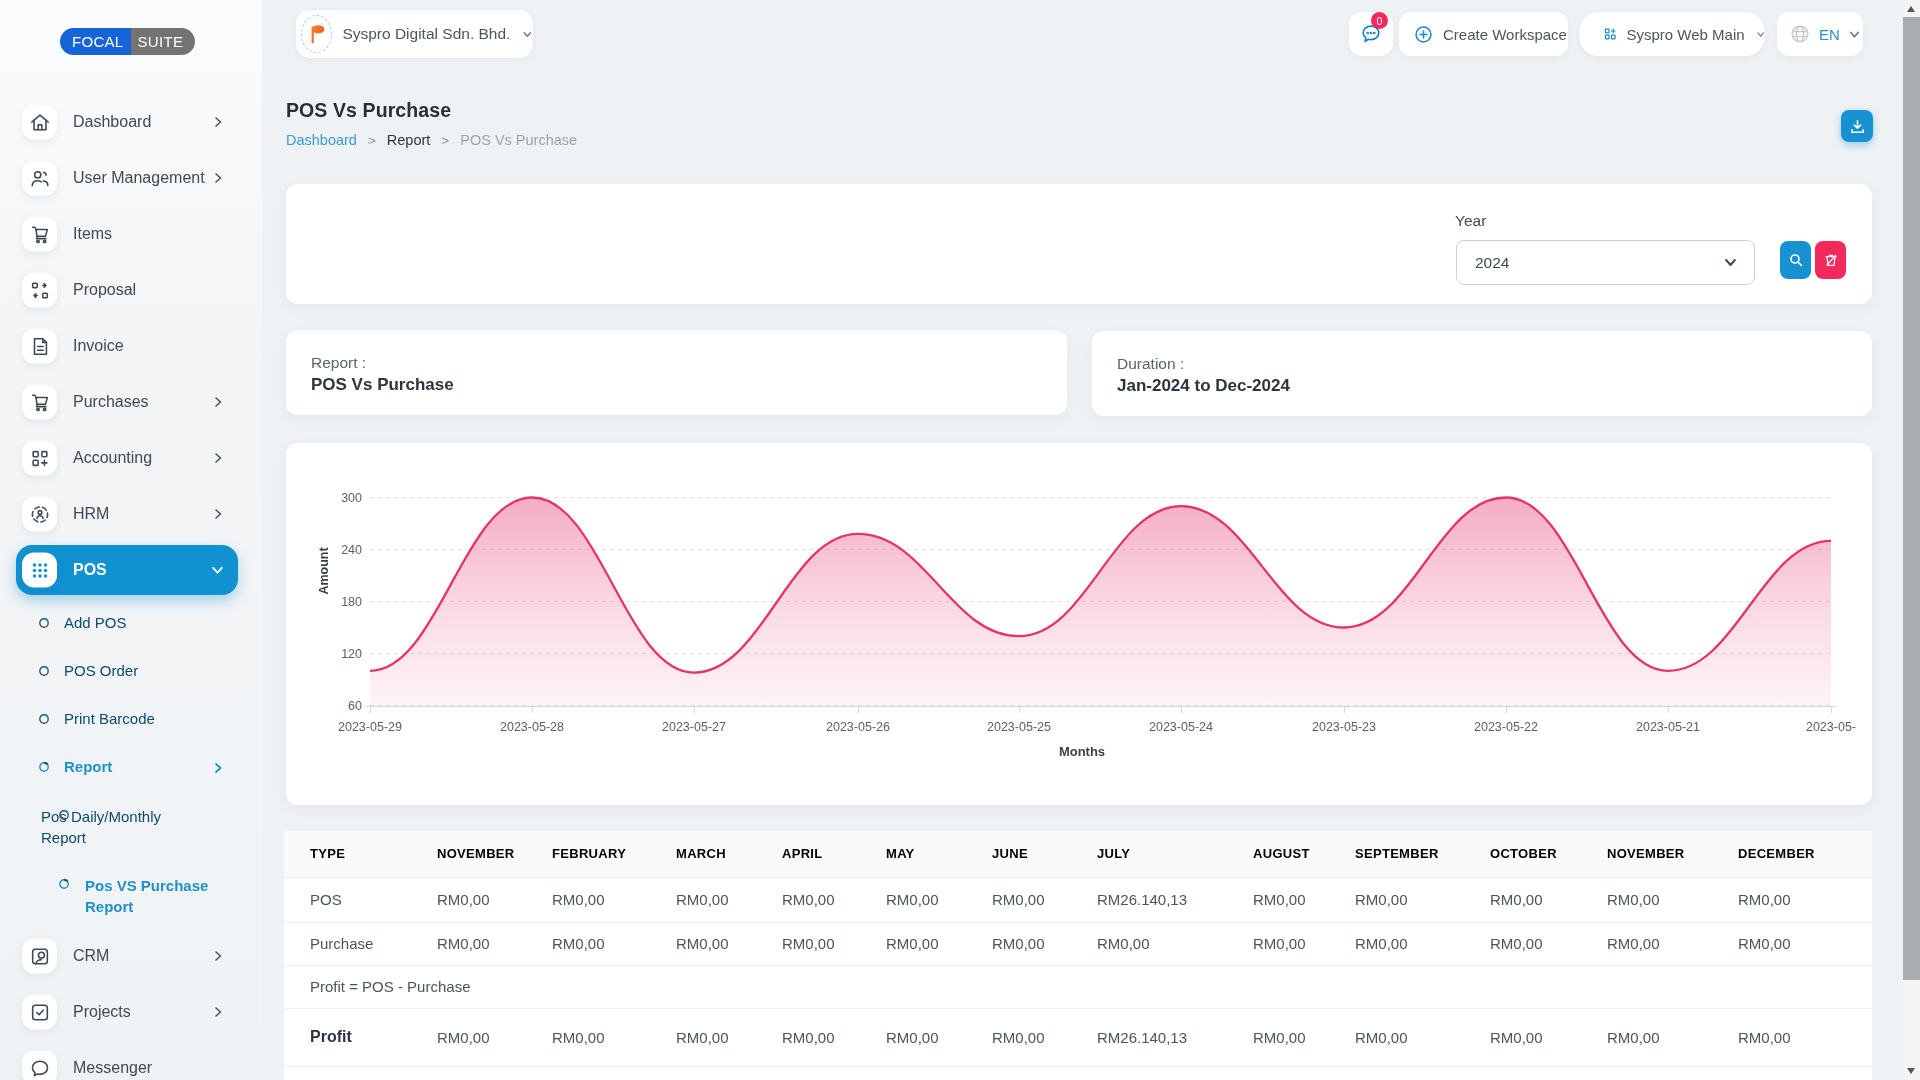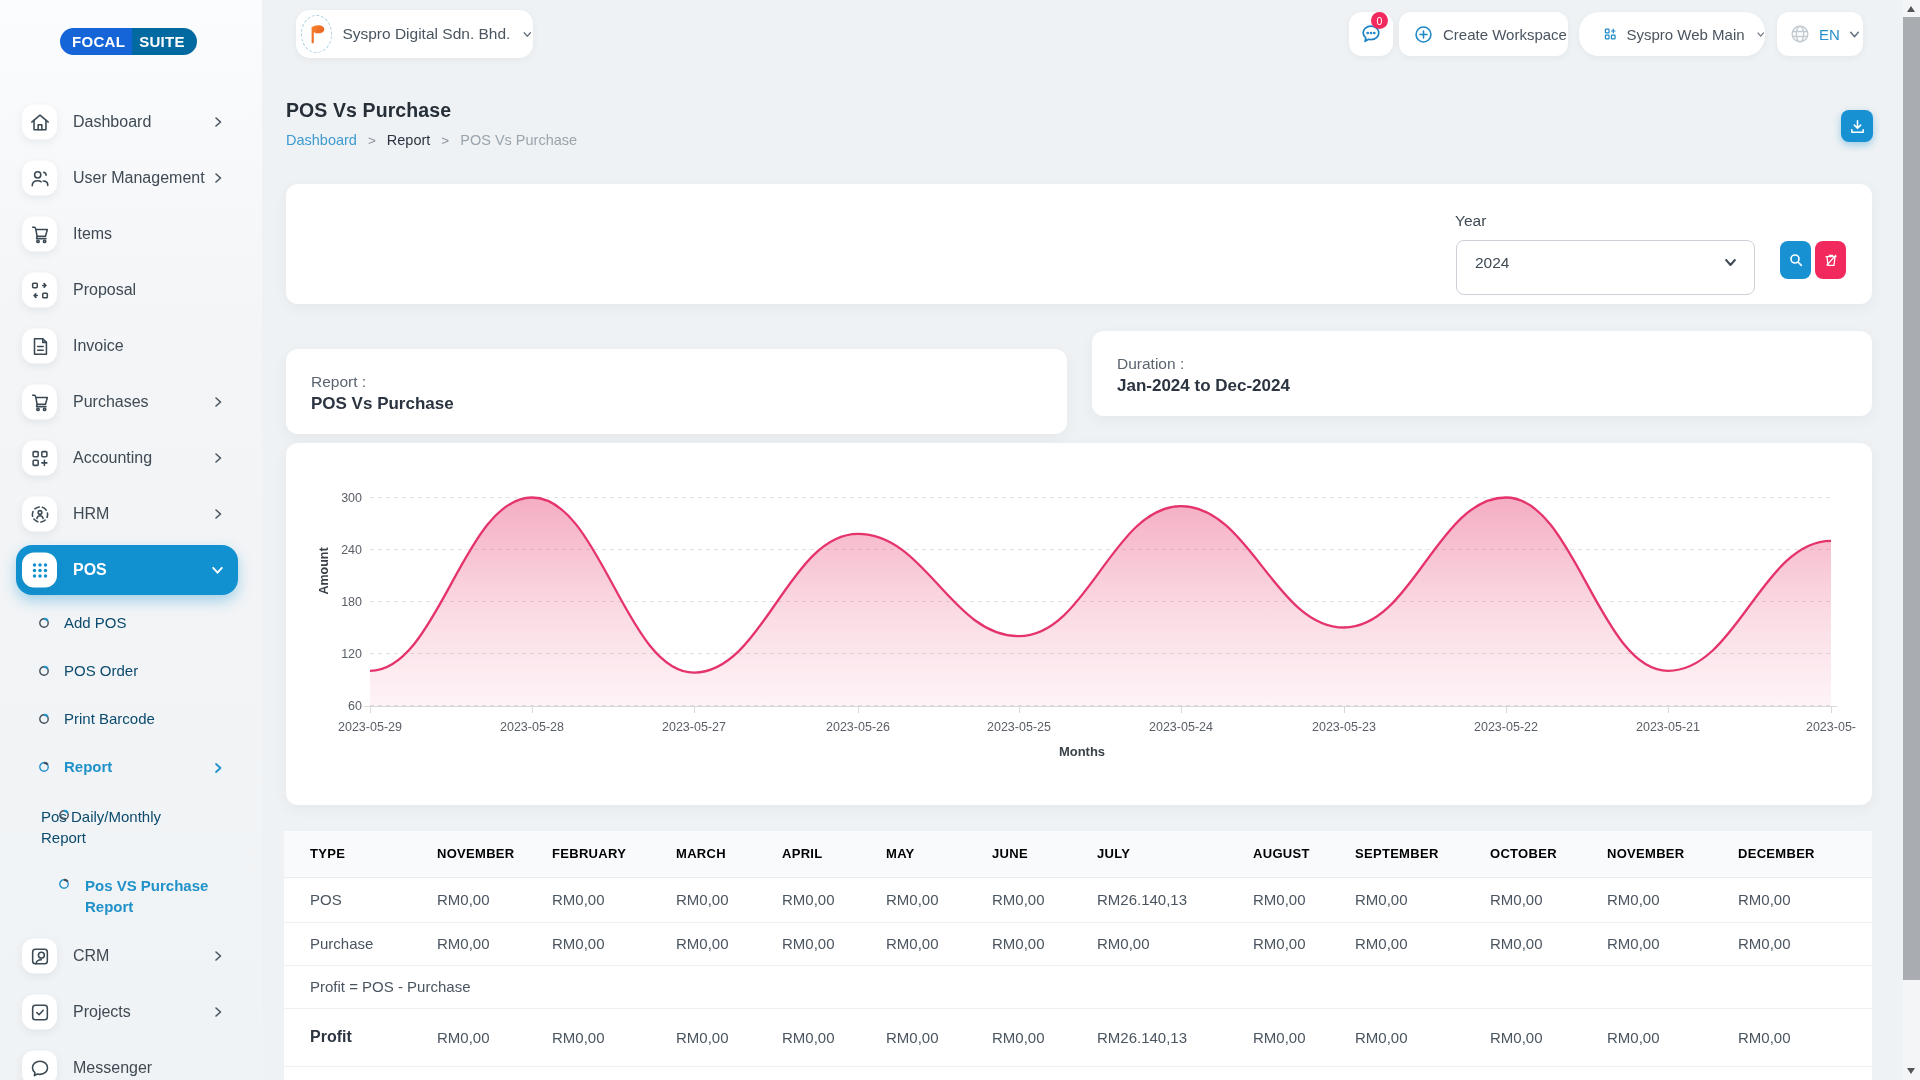--- a/index.html
+++ b/index.html
@@ -7,23 +7,23 @@
 body { font-family:"Liberation Sans", sans-serif; background:#eff2f4; position:relative; }
 .abs { position:absolute; }
 
 #sbar { position:absolute; right:0; top:0; width:17px; height:1080px; background:#f4f5f6; }
 #sbar .thumb { position:absolute; left:0; top:17px; width:17px; height:963px; background:#a9adb1; }
 #sbar .arr { position:absolute; left:4px; width:0; height:0; border-left:4.5px solid transparent; border-right:4.5px solid transparent; }
 #sbar .up { top:6px; border-bottom:6px solid #555; }
 #sbar .dn { bottom:6px; border-top:6px solid #555; }
 
 #sidebar { position:absolute; left:0; top:0; width:262px; height:1080px; background:linear-gradient(180deg,#fbfcfd 0%,#f3f5f7 30%,#f0f3f5 100%); }
-.logo { position:absolute; left:60px; top:28px; height:27px; display:flex; font-weight:bold; font-size:15px; color:#fff; }
+.logo { position:absolute; left:60px; top:28px; height:27px; display:flex; font-weight:normal; font-size:15px; color:#fff; }
 .logo .b1 { background:#1565d8; border-radius:14px 0 0 14px; padding:4.5px 7px 0 12px; letter-spacing:0.3px; }
-.logo .b2 { background:#0369a1; border-radius:0 14px 14px 0; padding:4.5px 12px 0 7px; letter-spacing:0.3px; }
+.logo .b2 { background:#737373; border-radius:0 14px 14px 0; padding:4.5px 12px 0 7px; letter-spacing:0.3px; }
 .mi { position:absolute; left:16px; width:222px; height:50px; }
 .mi .ib { position:absolute; left:6px; top:50%; transform:translateY(-50%); width:35px; height:35px; background:#fff; border-radius:12px; box-shadow:0 3px 8px rgba(40,60,80,0.08); display:flex; align-items:center; justify-content:center; }
 .mi .lb { position:absolute; left:57px; top:50%; transform:translateY(-50%); font-size:16px; color:#3f4a54; font-weight:500; }
 .mi .ch { position:absolute; right:14px; top:50%; transform:translateY(-50%); }
 .mi.active { background:#1291d0; border-radius:16px; box-shadow:0 6px 14px rgba(18,145,208,0.35); }
 .mi.active .lb { color:#fff; font-weight:bold; }
 .sub { position:absolute; left:0; width:240px; }
 .sub .bullet { position:absolute; top:3px; }
 .sub .t { font-size:15px; color:#0c4a6e; }
 .sub.blue .t { color:#2191c9; font-weight:bold; }
@@ -45,26 +45,26 @@
 #h1 { left:286px; top:99px; font-size:19.5px; font-weight:bold; color:#262f38; letter-spacing:0.1px; }
 #bc { left:286px; top:132px; font-size:14.5px; color:#2b3440; }
 #bc .l { color:#3d9bd0; }
 #bc .sep { color:#8a939d; margin:0 11px; font-size:13.5px; }
 #bc .cur { color:#9aa4ad; }
 #dlbtn { left:1841px; top:110px; width:32px; height:32px; background:#1791d2; border-radius:8px; display:flex; align-items:center; justify-content:center; box-shadow:0 3px 8px rgba(23,145,210,0.4); }
 
 .card { position:absolute; background:#fff; border-radius:12px; box-shadow:0 4px 14px rgba(40,60,80,0.05); }
 #fcard { left:286px; top:184px; width:1586px; height:120px; }
 #fcard .ylab { position:absolute; left:1169px; top:28px; font-size:15.5px; color:#3f4a54; }
-#fcard .sel { position:absolute; left:1170px; top:56px; width:299px; height:55px; border:1px solid #ccd2d8; border-radius:8px; }
+#fcard .sel { position:absolute; left:1170px; top:56px; width:299px; height:45px; border:1px solid #ccd2d8; border-radius:8px; }
 #fcard .sel .v { position:absolute; left:18px; top:13px; font-size:15.5px; color:#3f4a54; }
 #fcard .btn { position:absolute; top:57px; width:31px; height:38px; border-radius:8px; display:flex; align-items:center; justify-content:center; }
 #fcard .b-search { left:1494px; background:#1791d2; }
 #fcard .b-clear { left:1529px; background:#f1295c; }
-#rcard { left:286px; top:349px; width:781px; height:85px; }
+#rcard { left:286px; top:330px; width:781px; height:85px; }
 #dcard { left:1092px; top:331px; width:780px; height:85px; }
 .ic-lab { position:absolute; left:25px; top:24px; font-size:15.5px; color:#5a6570; }
 .ic-val { position:absolute; left:25px; top:45px; font-size:17px; font-weight:bold; color:#2b3440; }
 #ccard { left:286px; top:443px; width:1586px; height:362px; }
 
 #tbl { position:absolute; left:284px; top:831px; width:1588px; height:249px; background:#fff; }
 table { border-collapse:collapse; width:1588px; table-layout:fixed; }
 th { background:#f8fafc; font-size:13px; font-weight:bold; color:#000000; text-align:left; padding:0 0 0 26px; height:46px; border-bottom:1px solid #e9edf0; letter-spacing:0.3px; }
 td { font-size:15px; color:#4a5560; text-align:left; padding:0 0 0 26px; border-bottom:1px solid #eef1f3; }
 </style>

